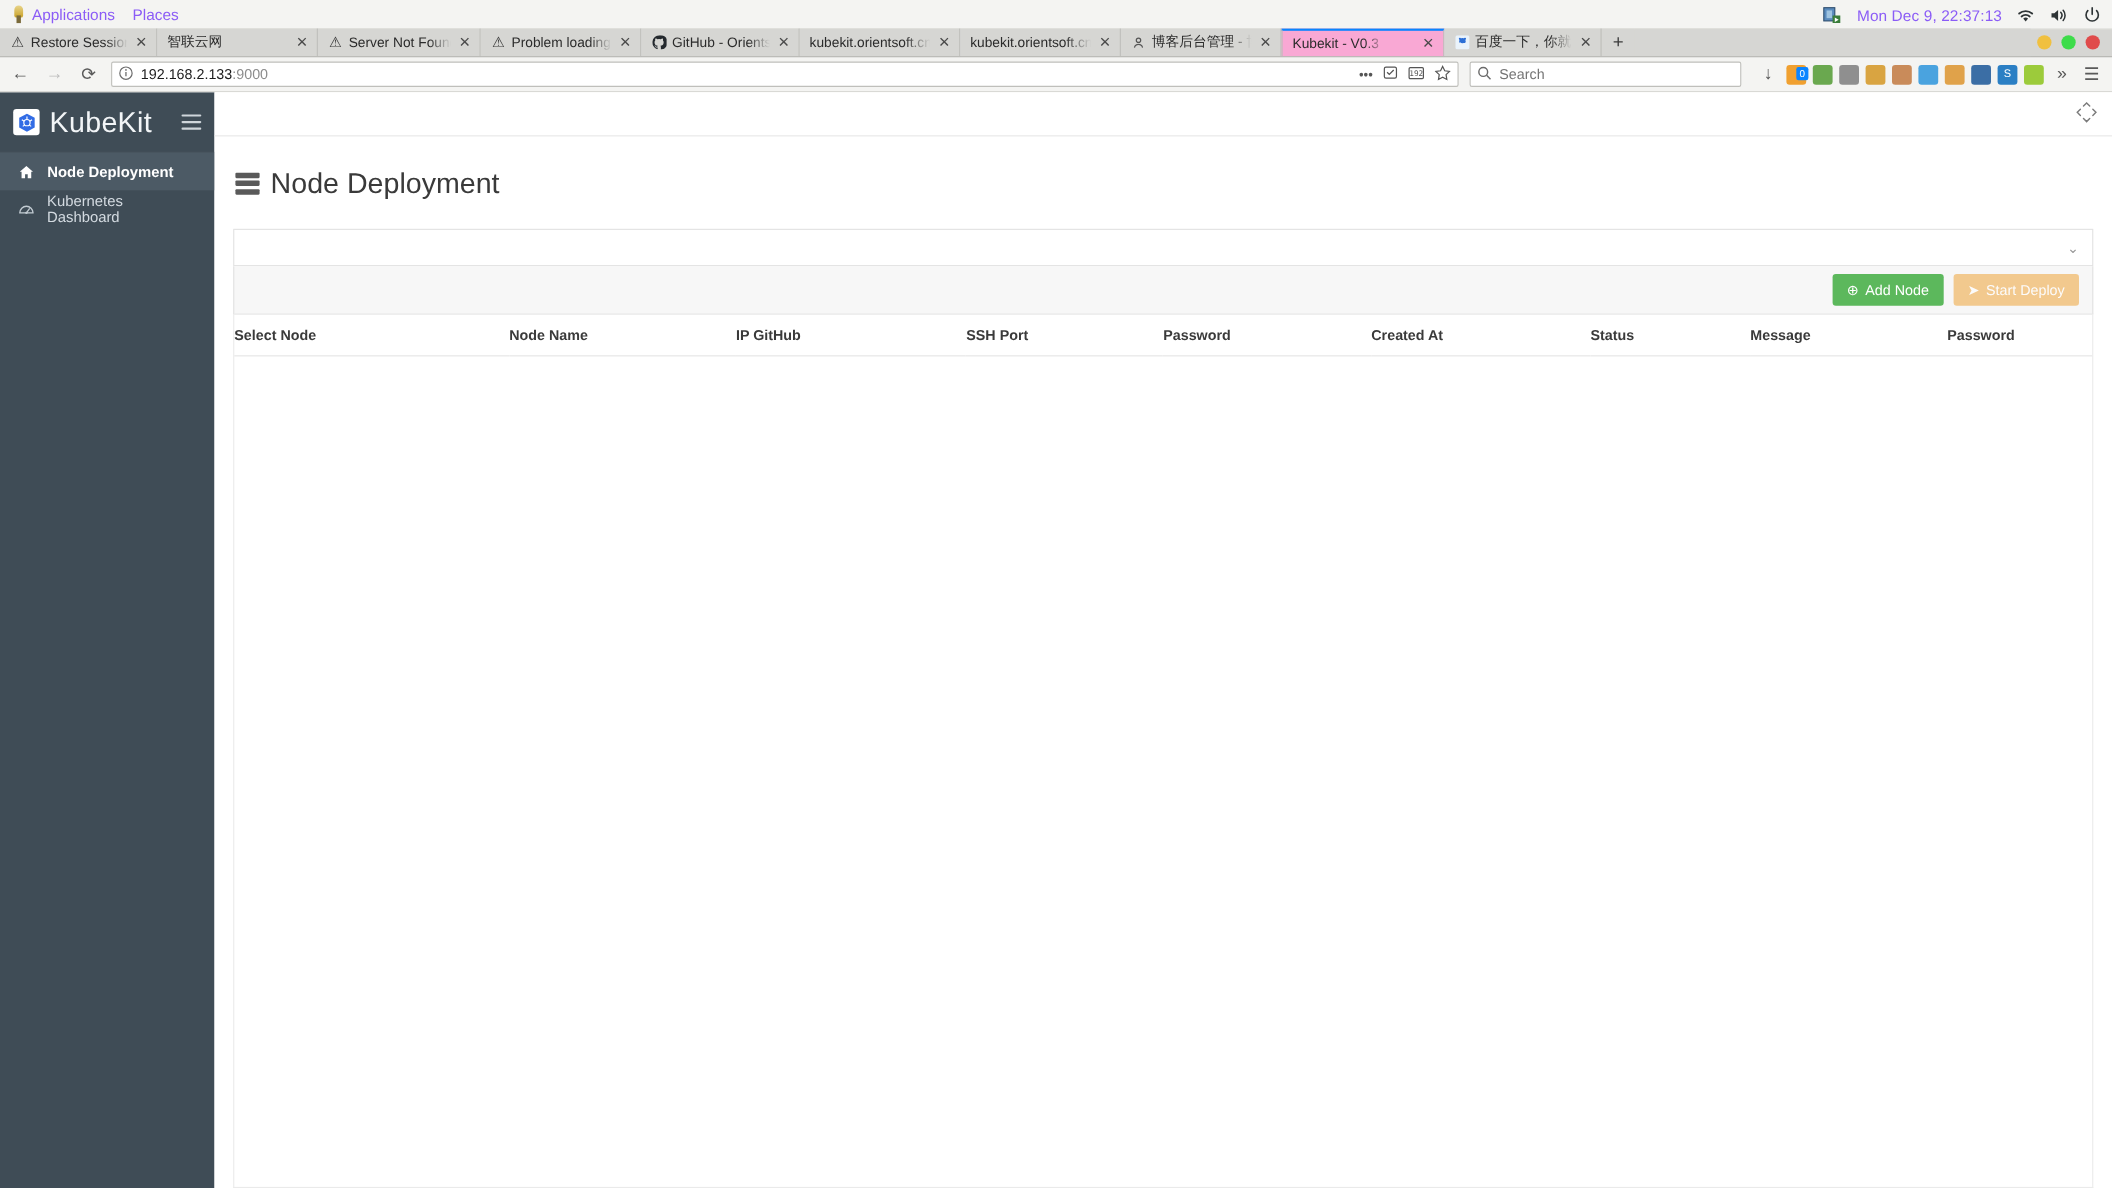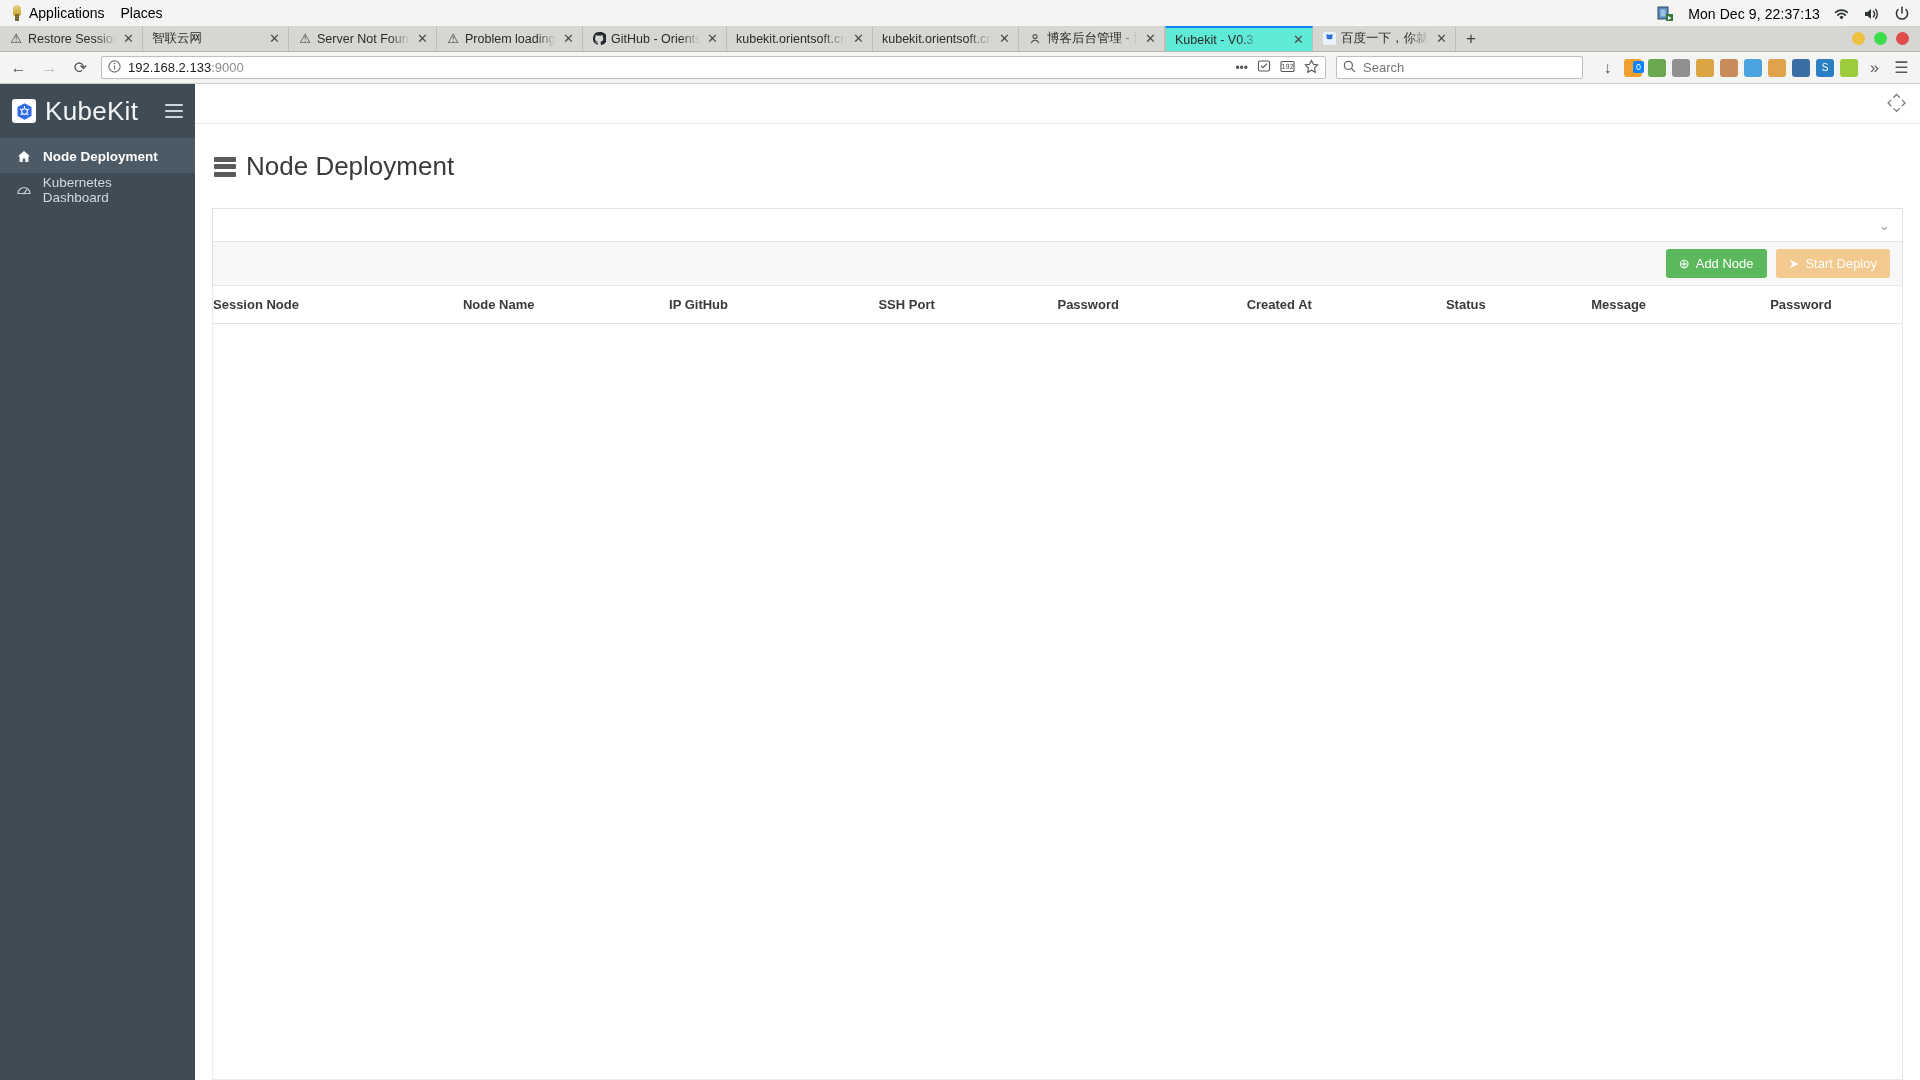--- a/index.html
+++ b/index.html
@@ -9,21 +9,21 @@
     overflow: hidden;
     background: #ffffff;
   }
 
   
   #gnome-panel {
     height: 27px; width: 100%;
     background: #f4f4f2;
     border-bottom: 1px solid #cfcfcb;
     display: flex; align-items: center;
-    font-size: 14px; color: #000000;
+    font-size: 14px; color: #8b5cf6;
     padding: 0 10px;
     position: relative;
   }
   .panel-left { display: flex; align-items: center; gap: 16px; }
   .panel-menu { cursor: default; white-space: nowrap; }
   .panel-appicon {
     width: 14px; height: 16px; margin-right: 5px;
     position: relative; display: inline-block; vertical-align: -3px;
   }
   .panel-appicon::before {
@@ -56,21 +56,21 @@
     height: 25px; display: flex; align-items: center;
     padding: 0 6px 0 9px; gap: 5px;
     font-size: 12.5px; color: #2b2b2b;
     background: #d6d6d3;
     border-right: 1px solid #bdbdb9;
     position: relative; overflow: hidden;
     flex: 0 0 auto; cursor: default;
     max-width: 148px;
   }
   .tab.active {
-    background: #5eead4;
+    background: #f9a8d4;
     border-top: 2px solid #0a84ff;
     border-right: 1px solid #bdbdb9;
     border-left: 1px solid #bdbdb9;
     height: 25px;
     gap: 32px;
   }
   .tab-favicon { width: 14px; height: 14px; flex: 0 0 14px; display: inline-flex; align-items: center; justify-content: center; }
   .tab-label {
     flex: 1 1 auto; white-space: nowrap; overflow: hidden;
     -webkit-mask-image: linear-gradient(to right, #000 78%, transparent 100%);
@@ -491,21 +491,21 @@
                 <col style="width:12.4%">
                 <col style="width:10.6%">
               <col style="width:11.2%">
                 <col style="width:11.8%">
                 <col style="width:8.6%">
                 <col style="width:10.6%">
                 <col style="width:7.8%">
             </colgroup>
             <thead>
               <tr>
-                <th>Session Node</th>
+                <th>Select Node</th>
                 <th>Node Name</th>
                 <th>IP GitHub</th>
                 <th>SSH Port</th>
                 <th>Password</th>
                 <th>Created At</th>
                 <th>Status</th>
                 <th>Message</th>
                 <th>Password</th>
               </tr>
             </thead>

